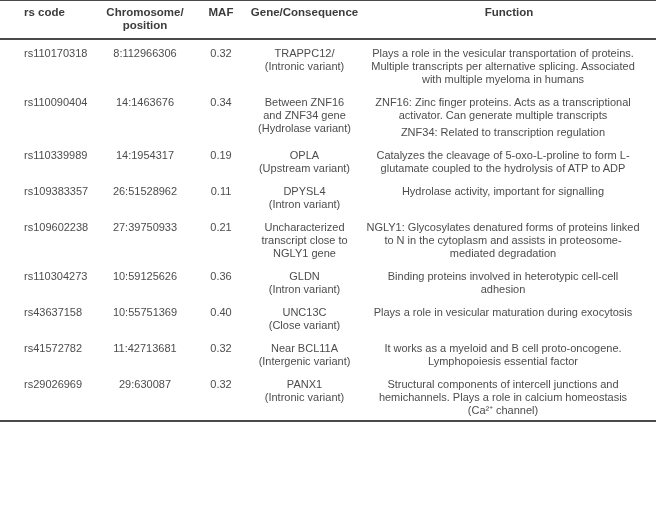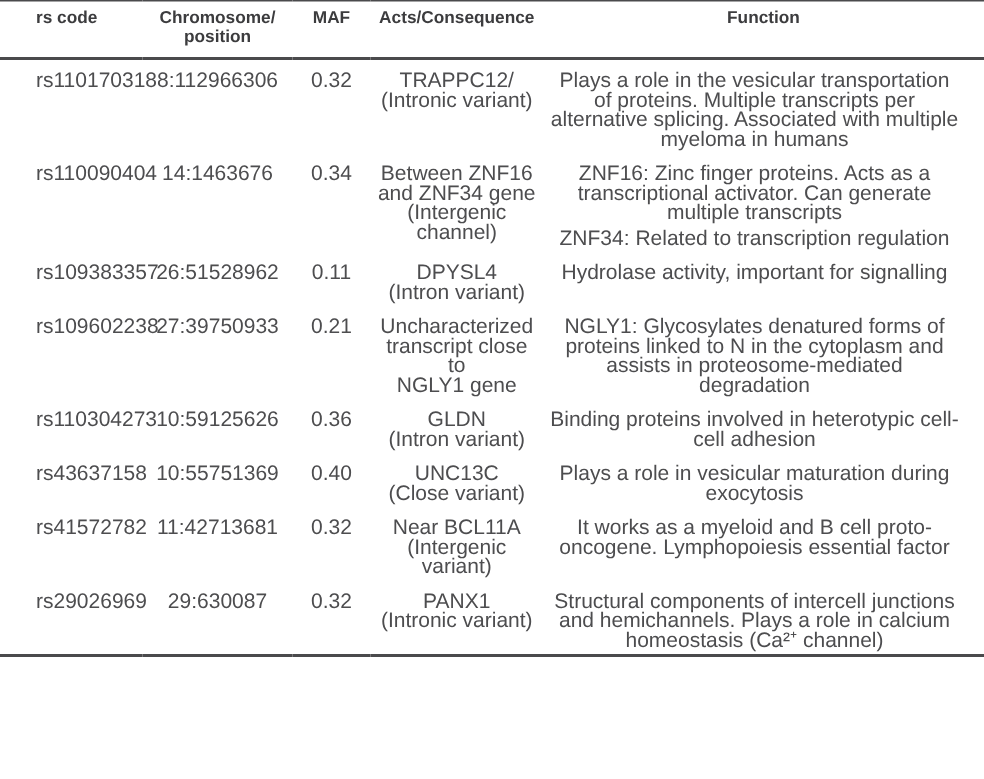--- a/index.html
+++ b/index.html
@@ -32,21 +32,21 @@
     line-height: 13px;
     border-bottom: 2px solid #4a4a4c;
     text-align: center;
     white-space: pre-line;
   }
   table.variants th.c-rs {
     text-align: left;
     padding-left: 24px;
   }
   table.variants td {
-    font-size: 14px;
+    font-size: 11px;
     line-height: 13px;
     vertical-align: top;
     padding: 7px 4px 3px 4px;
     text-align: center;
     color: #4d4d4f;
   }
   table.variants td.c-rs {
     text-align: left;
     padding-left: 24px;
   }
@@ -71,45 +71,55 @@
       <col style="width:52px">
       <col style="width:115px">
       <col style="width:294px">
     </colgroup>
     <thead>
       <tr>
         <th class="c-rs">rs code</th>
         <th class="c-pos">Chromosome/
 position</th>
         <th class="c-maf">MAF</th>
-        <th class="c-gene">Acts/Consequence</th>
+        <th class="c-gene">Gene/Consequence</th>
         <th class="c-fn">Function</th>
       </tr>
     </thead>
     <tbody>
         <tr>
           <td class="c-rs">rs110170318</td>
           <td class="c-pos">8:112966306</td>
           <td class="c-maf">0.32</td>
           <td class="c-gene">TRAPPC12/
 (Intronic variant)</td>
           <td class="c-fn">
             <div class="fn-para">Plays a role in the vesicular transportation of proteins. Multiple transcripts per alternative splicing. Associated with multiple myeloma in humans</div>
           </td>
         </tr>
         <tr>
           <td class="c-rs">rs110090404</td>
           <td class="c-pos">14:1463676</td>
           <td class="c-maf">0.34</td>
           <td class="c-gene">Between ZNF16
 and ZNF34 gene
-(Intergenic channel)</td>
+(Hydrolase variant)</td>
           <td class="c-fn">
             <div class="fn-para">ZNF16: Zinc finger proteins. Acts as a transcriptional activator. Can generate multiple transcripts</div>
             <div class="fn-para">ZNF34: Related to transcription regulation</div>
+          </td>
+        </tr>
+        <tr>
+          <td class="c-rs">rs110339989</td>
+          <td class="c-pos">14:1954317</td>
+          <td class="c-maf">0.19</td>
+          <td class="c-gene">OPLA
+(Upstream variant)</td>
+          <td class="c-fn">
+            <div class="fn-para">Catalyzes the cleavage of 5-oxo-L-proline to form L-glutamate coupled to the hydrolysis of ATP to ADP</div>
           </td>
         </tr>
         <tr>
           <td class="c-rs">rs109383357</td>
           <td class="c-pos">26:51528962</td>
           <td class="c-maf">0.11</td>
           <td class="c-gene">DPYSL4
 (Intron variant)</td>
           <td class="c-fn">
             <div class="fn-para">Hydrolase activity, important for signalling</div>

